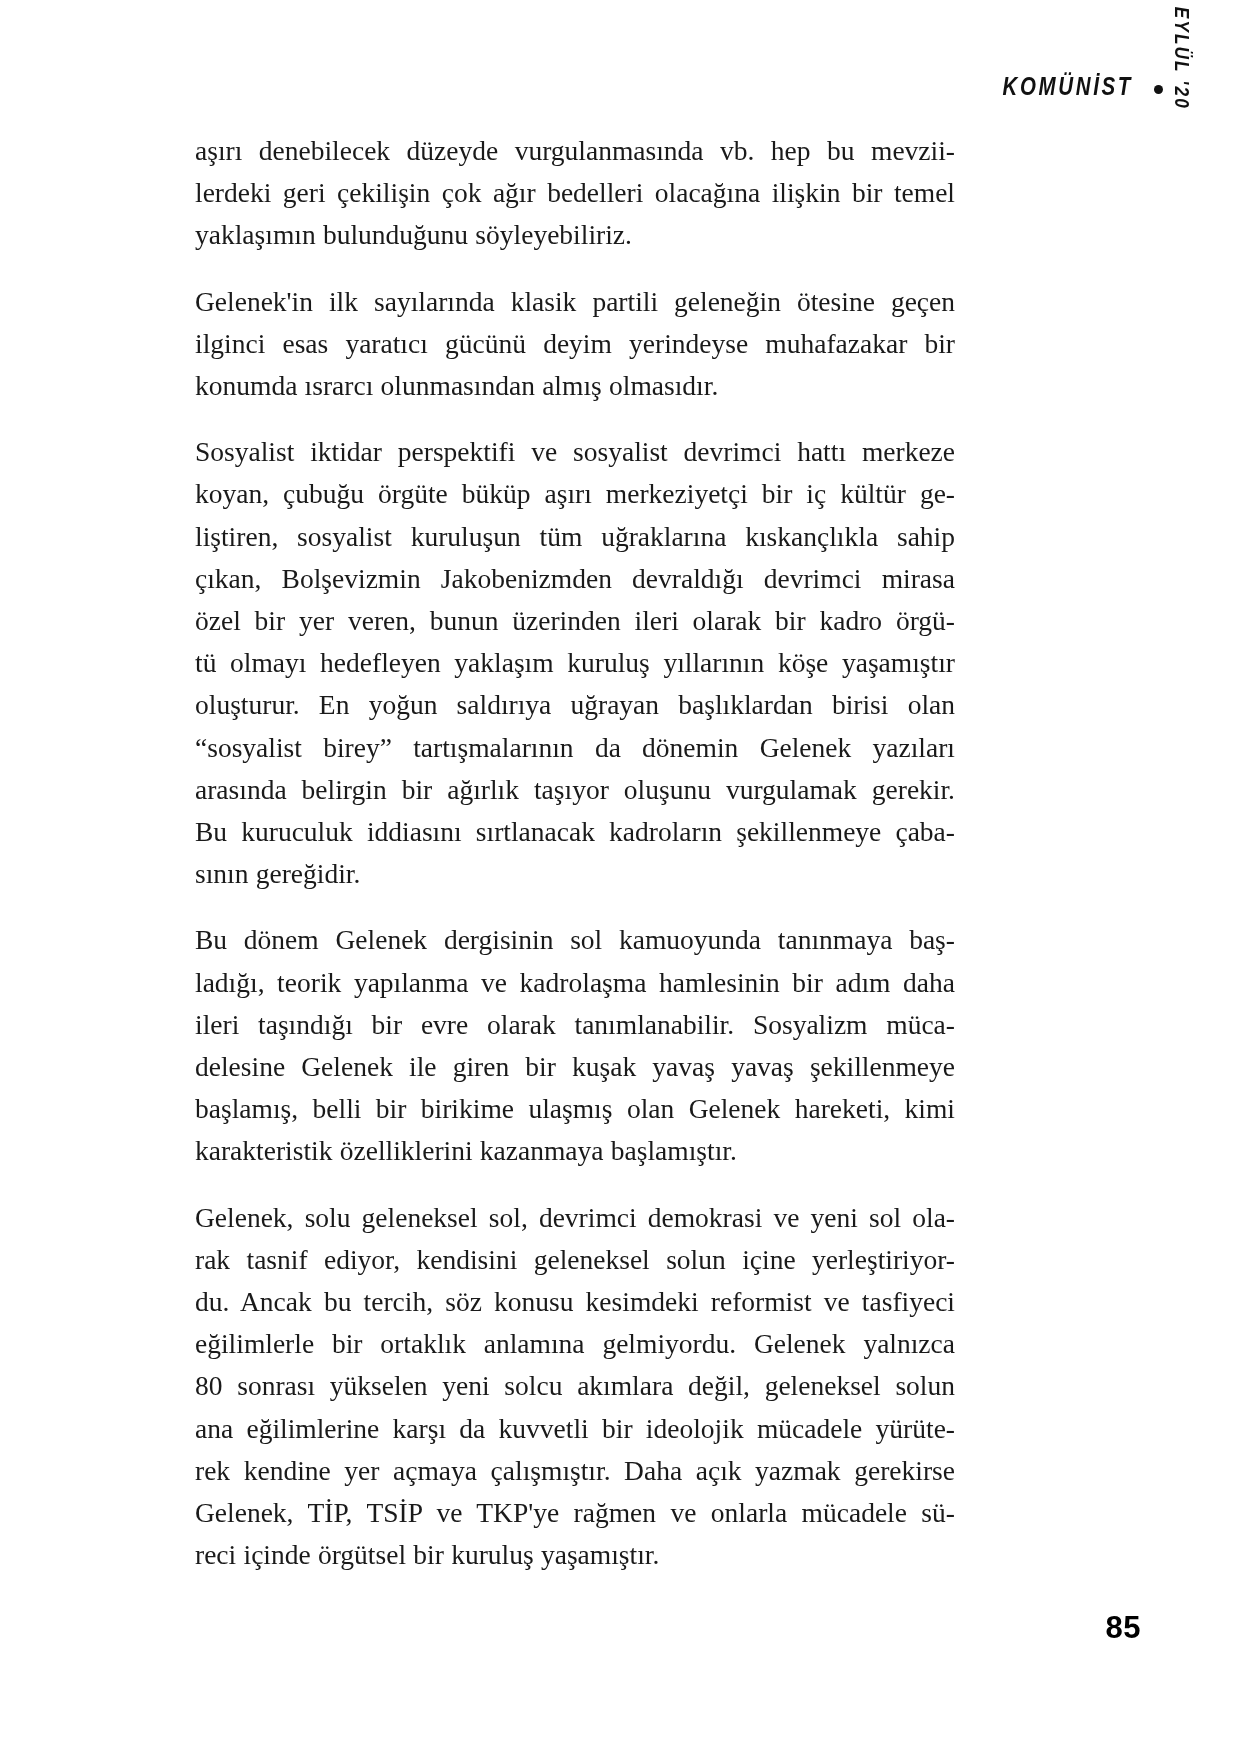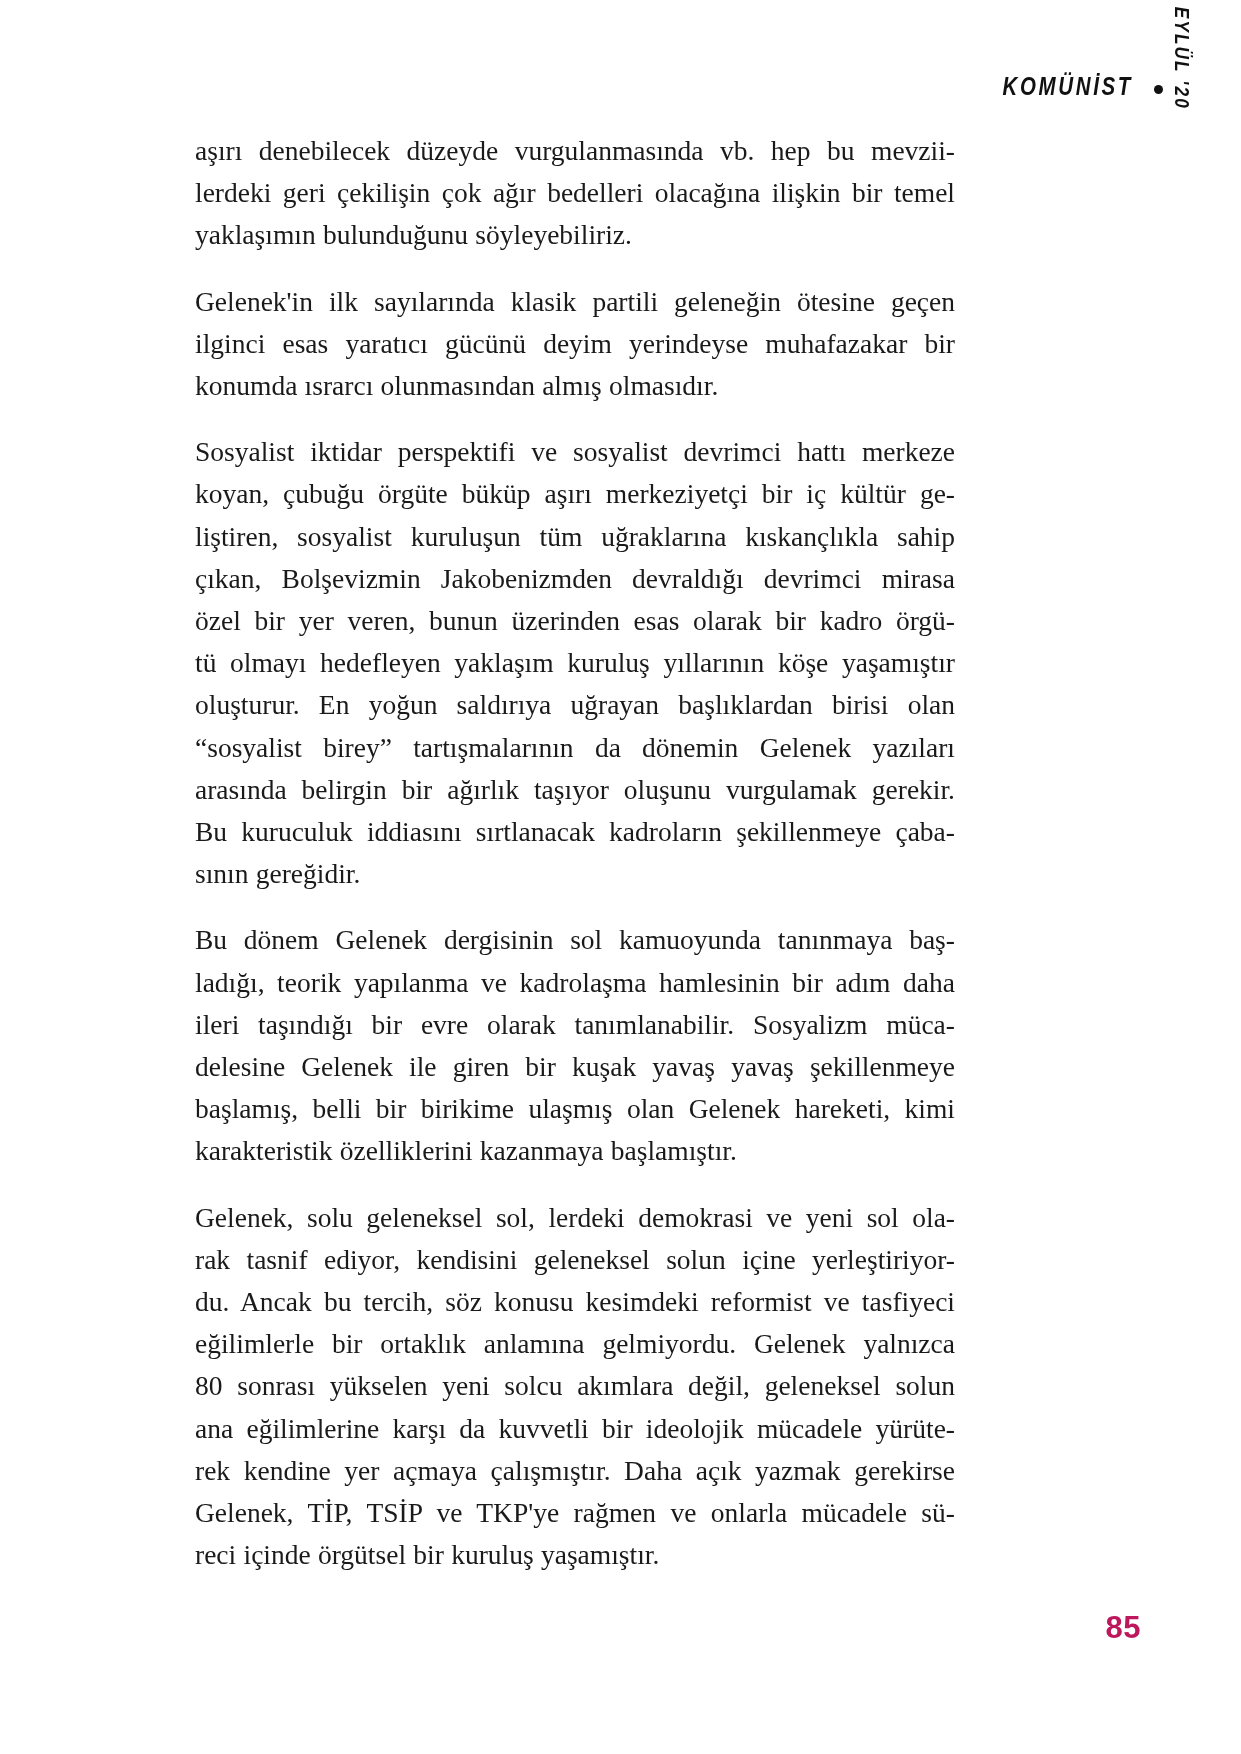--- a/index.html
+++ b/index.html
@@ -97,21 +97,21 @@
   }
 
   
   .folio {
     position: absolute;
     right: 100px;
     bottom: 108px;
     font-family: "Liberation Sans", "DejaVu Sans", sans-serif;
     font-weight: bold;
     font-size: 31px;
-    color: #be185d;
+    color: #000000;
     letter-spacing: 0.5px;
   }
 </style>
 </head>
 <body>
 
 <div class="page">
 
   <div class="header">
     <div class="header-title">KOMÜNİST</div>
@@ -128,38 +128,38 @@
       <p class="para">
         <span class="ln">Gelenek'in ilk sayılarında klasik partili geleneğin ötesine geçen</span>
         <span class="ln">ilginci esas yaratıcı gücünü deyim yerindeyse muhafazakar bir</span>
         <span class="ln last">konumda ısrarcı olunmasından almış olmasıdır.</span>
       </p>
       <p class="para">
         <span class="ln">Sosyalist iktidar perspektifi ve sosyalist devrimci hattı merkeze</span>
         <span class="ln">koyan, çubuğu örgüte büküp aşırı merkeziyetçi bir iç kültür ge-</span>
         <span class="ln">liştiren, sosyalist kuruluşun tüm uğraklarına kıskançlıkla sahip</span>
         <span class="ln">çıkan, Bolşevizmin Jakobenizmden devraldığı devrimci mirasa</span>
-        <span class="ln">özel bir yer veren, bunun üzerinden esas olarak bir kadro örgü-</span>
+        <span class="ln">özel bir yer veren, bunun üzerinden ileri olarak bir kadro örgü-</span>
         <span class="ln">tü olmayı hedefleyen yaklaşım kuruluş yıllarının köşe yaşamıştır</span>
         <span class="ln">oluşturur. En yoğun saldırıya uğrayan başlıklardan birisi olan</span>
         <span class="ln">“sosyalist birey” tartışmalarının da dönemin Gelenek yazıları</span>
         <span class="ln">arasında belirgin bir ağırlık taşıyor oluşunu vurgulamak gerekir.</span>
         <span class="ln">Bu kuruculuk iddiasını sırtlanacak kadroların şekillenmeye çaba-</span>
         <span class="ln last">sının gereğidir.</span>
       </p>
       <p class="para">
         <span class="ln">Bu dönem Gelenek dergisinin sol kamuoyunda tanınmaya baş-</span>
         <span class="ln">ladığı, teorik yapılanma ve kadrolaşma hamlesinin bir adım daha</span>
         <span class="ln">ileri taşındığı bir evre olarak tanımlanabilir. Sosyalizm müca-</span>
         <span class="ln">delesine Gelenek ile giren bir kuşak yavaş yavaş şekillenmeye</span>
         <span class="ln">başlamış, belli bir birikime ulaşmış olan Gelenek hareketi, kimi</span>
         <span class="ln last">karakteristik özelliklerini kazanmaya başlamıştır.</span>
       </p>
       <p class="para">
-        <span class="ln">Gelenek, solu geleneksel sol, lerdeki demokrasi ve yeni sol ola-</span>
+        <span class="ln">Gelenek, solu geleneksel sol, devrimci demokrasi ve yeni sol ola-</span>
         <span class="ln">rak tasnif ediyor, kendisini geleneksel solun içine yerleştiriyor-</span>
         <span class="ln">du. Ancak bu tercih, söz konusu kesimdeki reformist ve tasfiyeci</span>
         <span class="ln">eğilimlerle bir ortaklık anlamına gelmiyordu. Gelenek yalnızca</span>
         <span class="ln">80 sonrası yükselen yeni solcu akımlara değil, geleneksel solun</span>
         <span class="ln">ana eğilimlerine karşı da kuvvetli bir ideolojik mücadele yürüte-</span>
         <span class="ln">rek kendine yer açmaya çalışmıştır. Daha açık yazmak gerekirse</span>
         <span class="ln">Gelenek, TİP, TSİP ve TKP'ye rağmen ve onlarla mücadele sü-</span>
         <span class="ln last">reci içinde örgütsel bir kuruluş yaşamıştır.</span>
       </p>
     </div>

